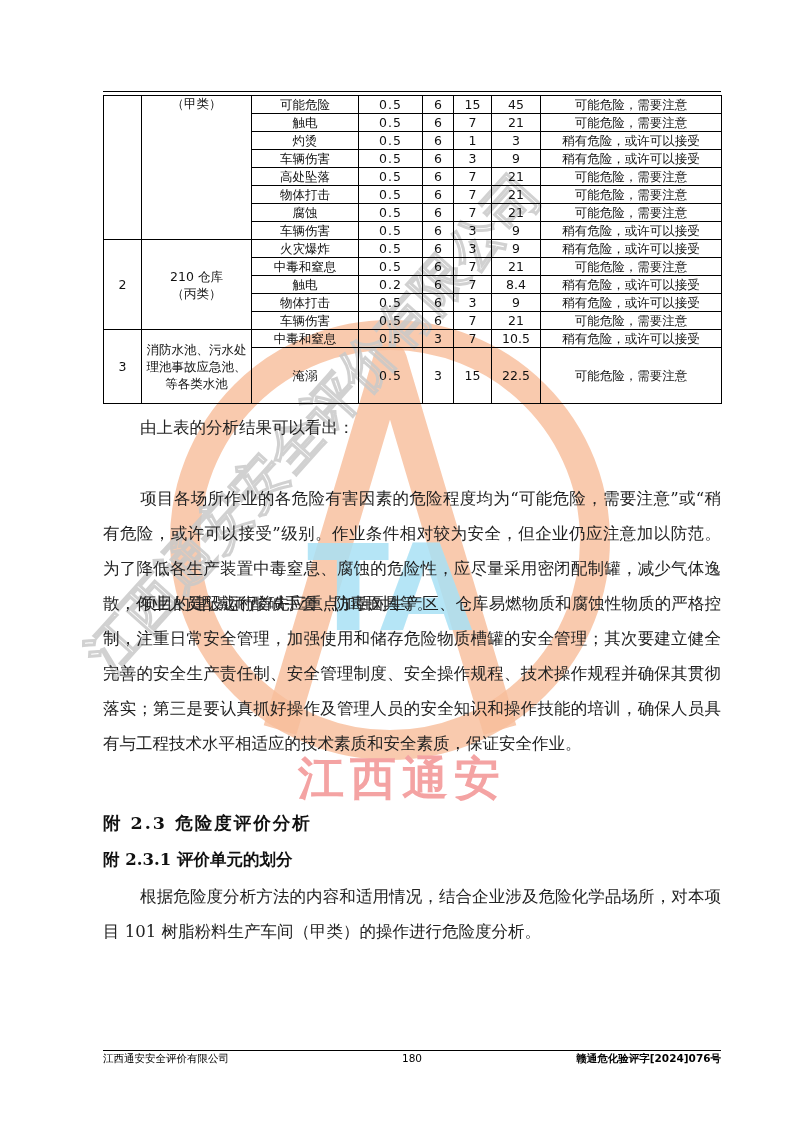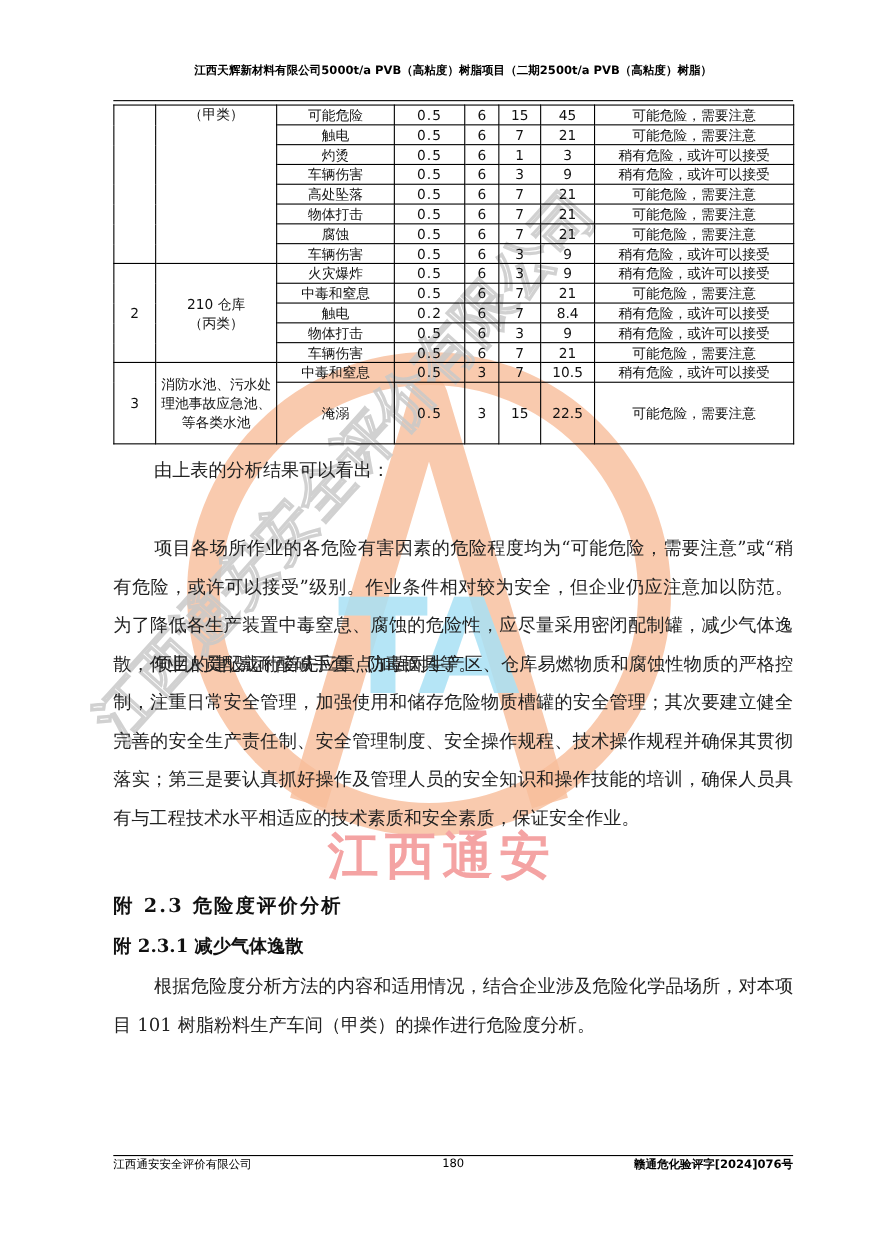--- a/index.html
+++ b/index.html
@@ -44,21 +44,20 @@
 
 <svg class="wm" style="left:150px; top:300px;" width="480" height="480" viewBox="0 0 480 480">
   <circle cx="240" cy="240" r="205" fill="none" stroke="#f7bd9a" stroke-width="30" opacity="0.8"></circle>
   <path d="M130 430 L240 60 L350 430" fill="none" stroke="#f7bd9a" stroke-width="34" stroke-linejoin="round" opacity="0.8"></path>
   <text x="240" y="330" text-anchor="middle" font-family="DejaVu Sans, sans-serif" font-size="120" font-weight="bold" fill="#a9e1f5" opacity="0.85">TA</text>
 </svg>
 <div class="wm wm-gray">江西通安安全评价有限公司</div>
 <div class="wm wm-red">江西通安</div>
 
 <div class="page-header">
-  <div>江西天辉新材料有限公司5000t/a PVB（高粘度）树脂项目（二期2500t/a PVB（高粘度）树脂）</div>
 </div>
 <div class="header-rule"></div>
 
 <table class="risk-table">
   <colgroup>
     <col style="width:38px">
       <col style="width:110px">
       <col style="width:107px">
       <col style="width:64px">
     <col style="width:31px">
@@ -200,21 +199,21 @@
       <td>可能危险，需要注意</td>
     </tr>
   </tbody>
 </table>
 
 <div class="para" style="top:410px;"><span class="indent"></span><span>由上表的分析结果可以看出：</span></div>
 <div class="para" style="top:445px;margin-top:36px;"><span class="indent"></span><span>项目各场所作业的各危险有害因素的危险程度均为“可能危险，需要注意”或“稍有危险，或许可以接受”级别。作业条件相对较为安全，但企业仍应注意加以防范。为了降低各生产装置中毒窒息、腐蚀的危险性，应尽量采用密闭配制罐，减少气体逸散，作业人员配戴耐酸碱手套、防毒面具等。</span></div>
 <div class="para" style="top:586px;"><span class="indent"></span><span>项目的建设运行首先应重点加强对生产区、仓库易燃物质和腐蚀性物质的严格控制，注重日常安全管理，加强使用和储存危险物质槽罐的安全管理；其次要建立健全完善的安全生产责任制、安全管理制度、安全操作规程、技术操作规程并确保其贯彻落实；第三是要认真抓好操作及管理人员的安全知识和操作技能的培训，确保人员具有与工程技术水平相适应的技术素质和安全素质，保证安全作业。</span></div>
 
 <div class="h2" style="top:811px;">附 2.3 危险度评价分析</div>
-<div class="h3" style="top:849px;">附 2.3.1  减少气体逸散</div>
+<div class="h3" style="top:849px;">附 2.3.1  评价单元的划分</div>
 <div class="para" style="top:879px;"><span class="indent"></span><span>根据危险度分析方法的内容和适用情况，结合企业涉及危险化学品场所，对本项目 101 树脂粉料生产车间（甲类）的操作进行危险度分析。</span></div>
 
 <div class="footer-rule"></div>
 <div class="footer">
   <span class="left">江西通安安全评价有限公司</span>
   <span class="center">180</span>
   <span class="right">赣通危化验评字[2024]076号</span>
 </div>
 
 </body></html>

